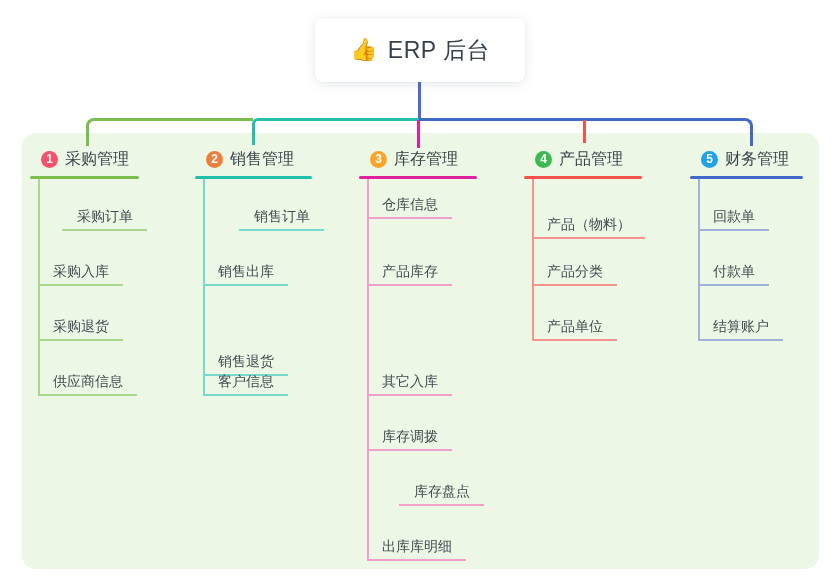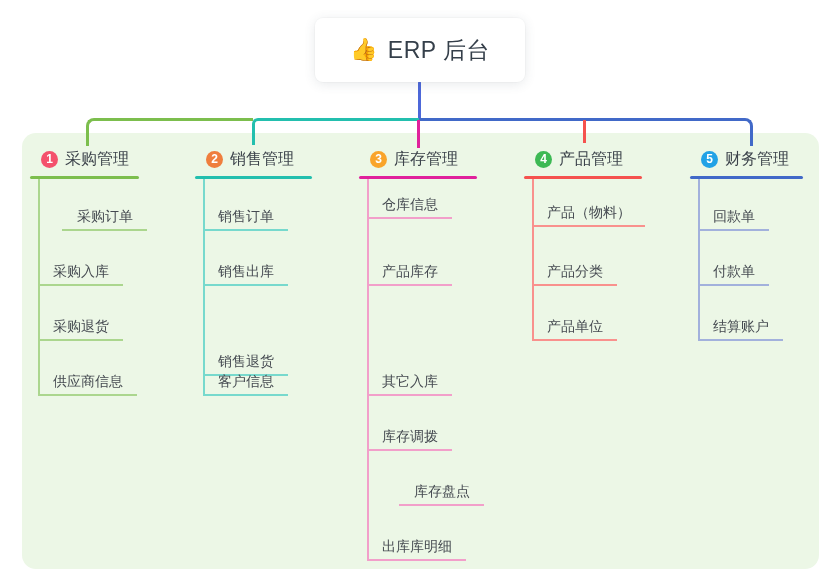--- a/index.html
+++ b/index.html
@@ -109,21 +109,21 @@
     <div class="kid" style="top:174px;"><span class="kid-inner">采购退货</span></div>
   </div>
 
   <div class="branch" style="left: 195px; width: 117px; --main: #23BFAE; --light: #77D9CD; --badge: #EF7E3D;">
     <div class="branch-header">
       <span class="badge">2</span>
       <span class="branch-title">销售管理</span>
     </div>
     <div class="branch-underline"></div>
     <div class="kids-line" style="height:217px;"></div>
-    <div class="kid" style="top:64px;"><span class="kid-inner">销售订单</span></div>
+    <div class="kid" style="top:64px;padding-left:36px;"><span class="kid-inner">销售订单</span></div>
     <div class="kid" style="top:119px;"><span class="kid-inner">销售出库</span></div>
     <div class="kid" style="top:174px;margin-top:35px;"><span class="kid-inner">销售退货</span></div>
     <div class="kid" style="top:229px;"><span class="kid-inner">客户信息</span></div>
   </div>
 
   <div class="branch" style="left: 359px; width: 118px; --main: #E0219C; --light: #F29FCA; --badge: #F9A42A;">
     <div class="branch-header">
       <span class="badge">3</span>
       <span class="branch-title">库存管理</span>
     </div>
@@ -137,21 +137,21 @@
     <div class="kid" style="top:394px;"><span class="kid-inner">出库库明细</span></div>
   </div>
 
   <div class="branch" style="left: 524px; width: 118px; --main: #F5524E; --light: #F9918D; --badge: #3DB954;">
     <div class="branch-header">
       <span class="badge">4</span>
       <span class="branch-title">产品管理</span>
     </div>
     <div class="branch-underline"></div>
     <div class="kids-line" style="height:162px;"></div>
-    <div class="kid" style="top:60px;"><span class="kid-inner">产品（物料）</span></div>
+    <div class="kid" style="top:72px;"><span class="kid-inner">产品（物料）</span></div>
     <div class="kid" style="top:119px;"><span class="kid-inner">产品分类</span></div>
     <div class="kid" style="top:174px;"><span class="kid-inner">产品单位</span></div>
   </div>
 
   <div class="branch" style="left: 690px; width: 113px; --main: #4169C8; --light: #A2B1DC; --badge: #21A2E6;">
     <div class="branch-header">
       <span class="badge">5</span>
       <span class="branch-title">财务管理</span>
     </div>
     <div class="branch-underline"></div>

